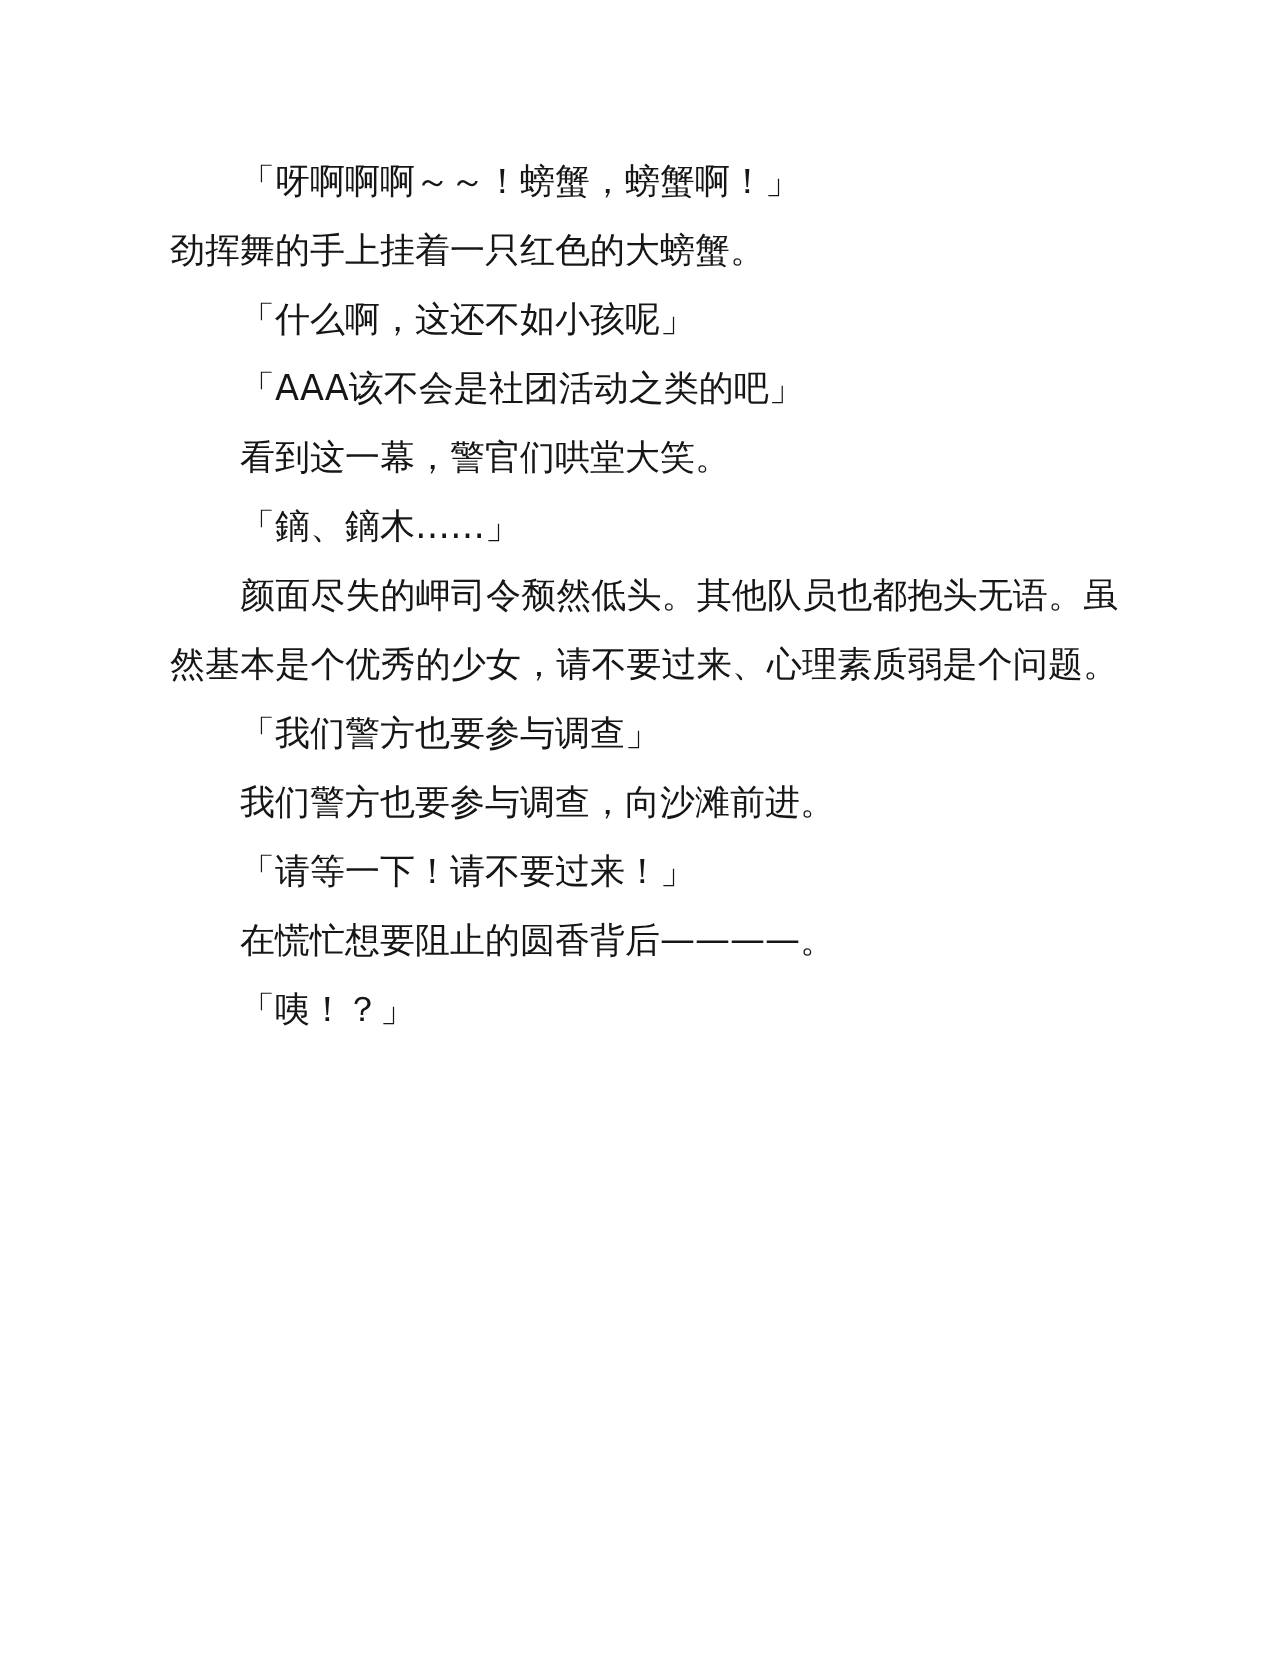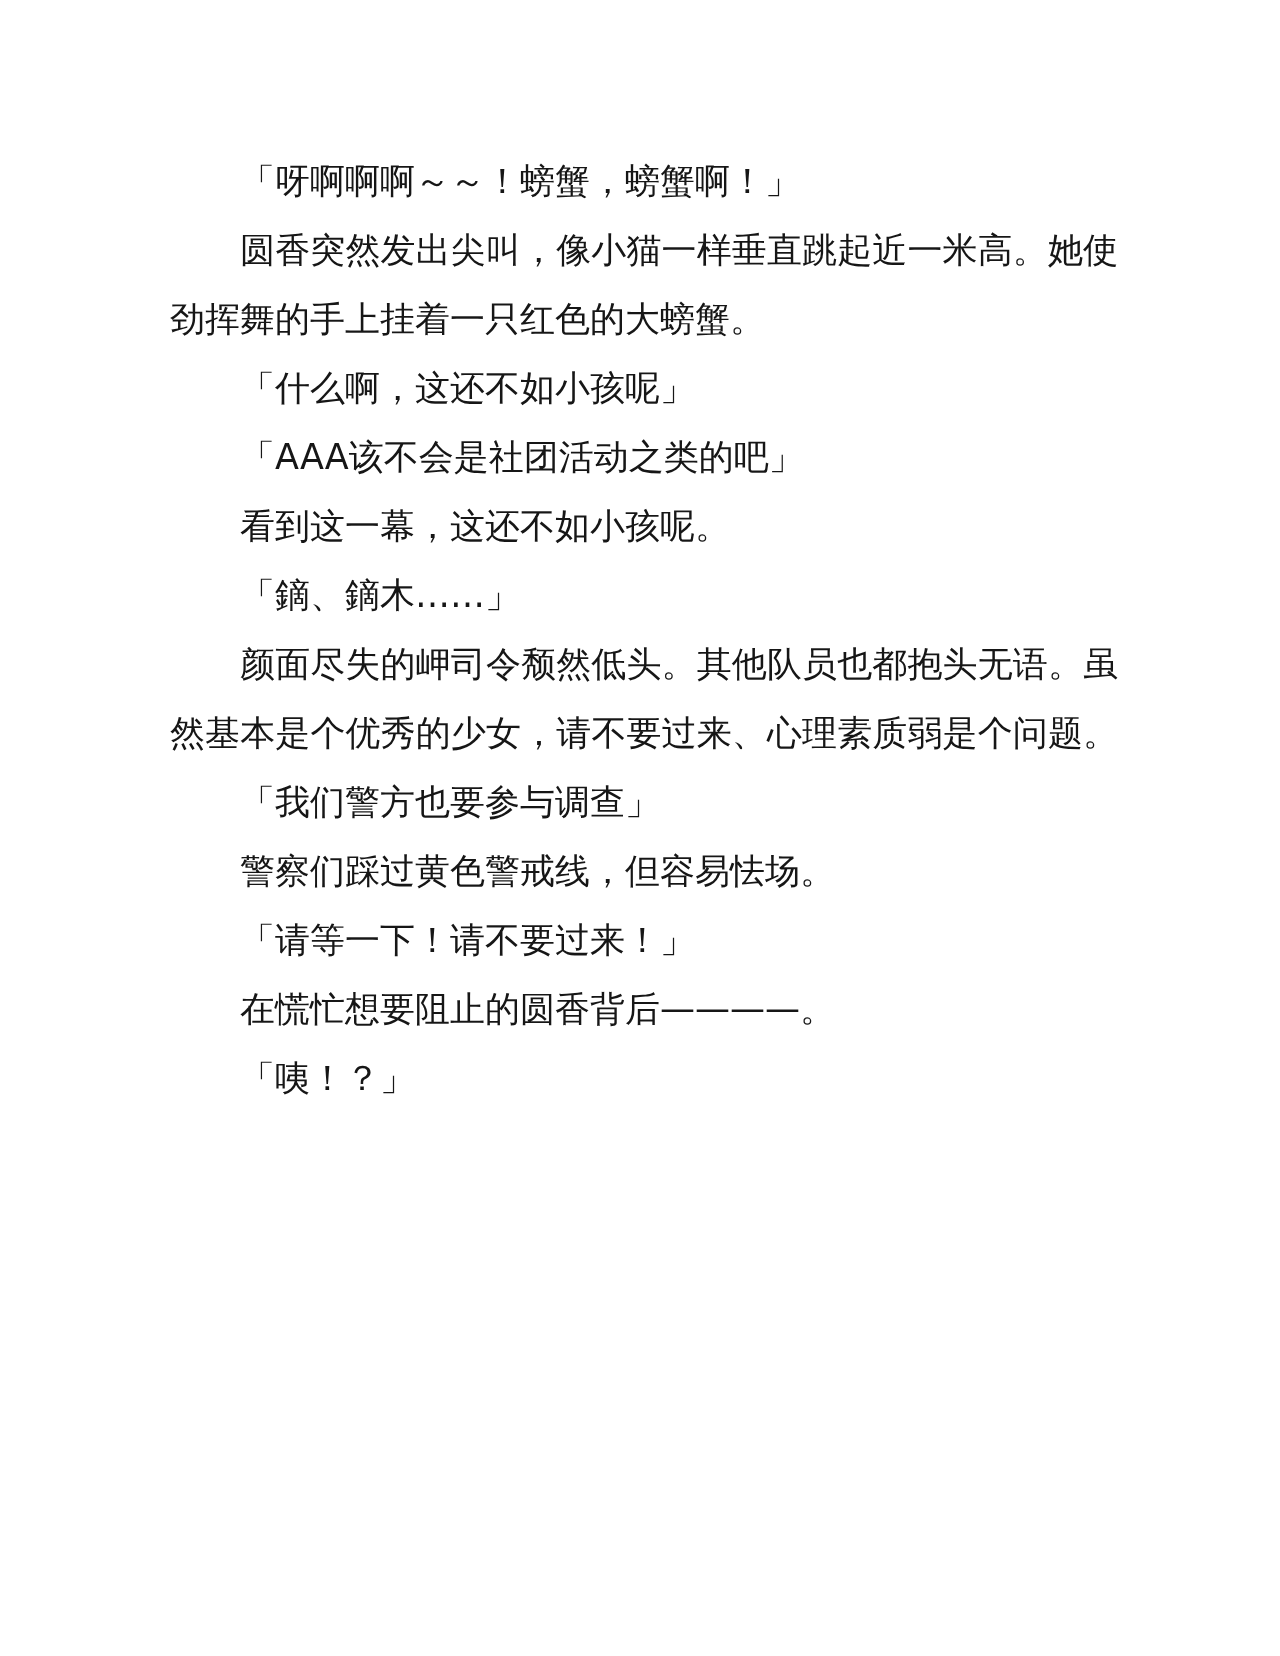--- a/index.html
+++ b/index.html
@@ -39,27 +39,26 @@
     text-align: justify;
     text-align-last: justify;
   }
 </style>
 </head>
 <body>
 
 <div class="page">
   <div class="text-block">
     <div class="line indent">「呀啊啊啊～～！螃蟹，螃蟹啊！」</div>
-    <div class="line indent fill">圆香突然发出尖叫，像小猫一样垂直跳起近一米高。她使</div>
     <div class="line">劲挥舞的手上挂着一只红色的大螃蟹。</div>
     <div class="line indent">「什么啊，这还不如小孩呢」</div>
     <div class="line indent">「AAA该不会是社团活动之类的吧」</div>
-    <div class="line indent">看到这一幕，这还不如小孩呢。</div>
+    <div class="line indent">看到这一幕，警官们哄堂大笑。</div>
     <div class="line indent">「鏑、鏑木……」</div>
     <div class="line indent fill">颜面尽失的岬司令颓然低头。其他队员也都抱头无语。虽</div>
     <div class="line fill">然基本是个优秀的少女，请不要过来、心理素质弱是个问题。</div>
     <div class="line indent">「我们警方也要参与调查」</div>
-    <div class="line indent">警察们踩过黄色警戒线，但容易怯场。</div>
+    <div class="line indent">我们警方也要参与调查，向沙滩前进。</div>
     <div class="line indent">「请等一下！请不要过来！」</div>
     <div class="line indent">在慌忙想要阻止的圆香背后————。</div>
     <div class="line indent">「咦！？」</div>
   </div>
 </div>
 
 </body></html>

